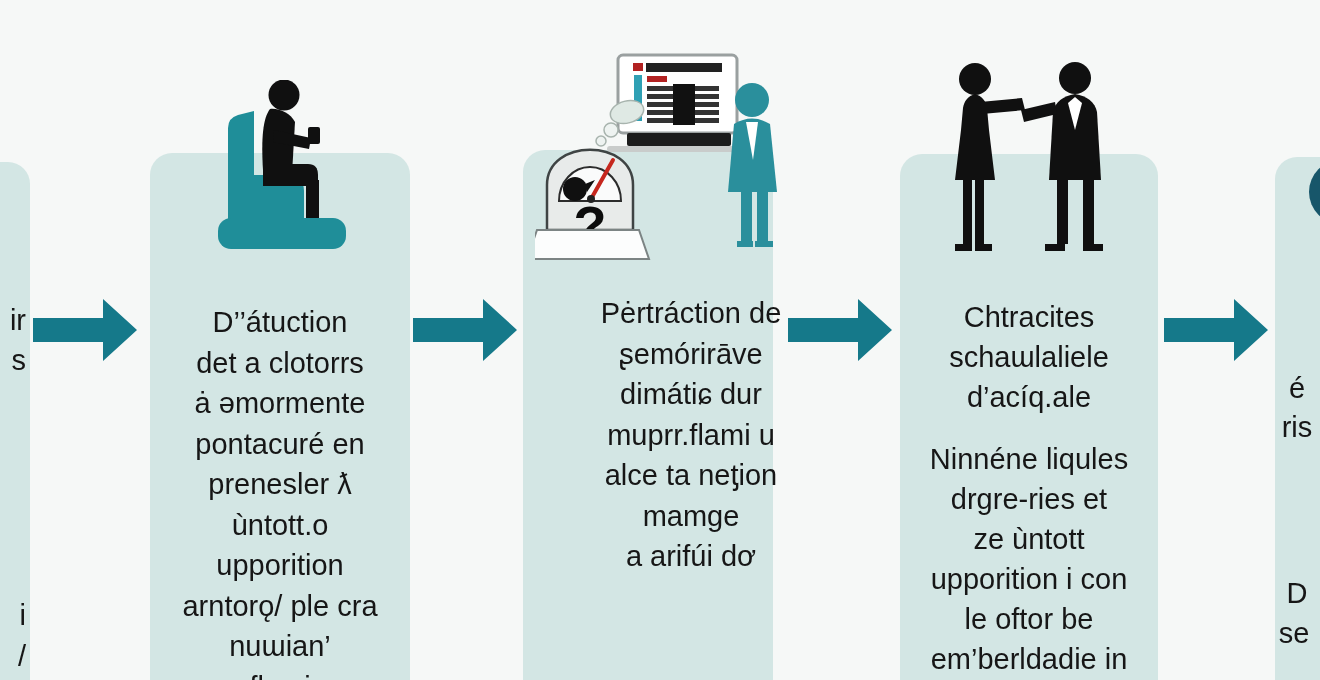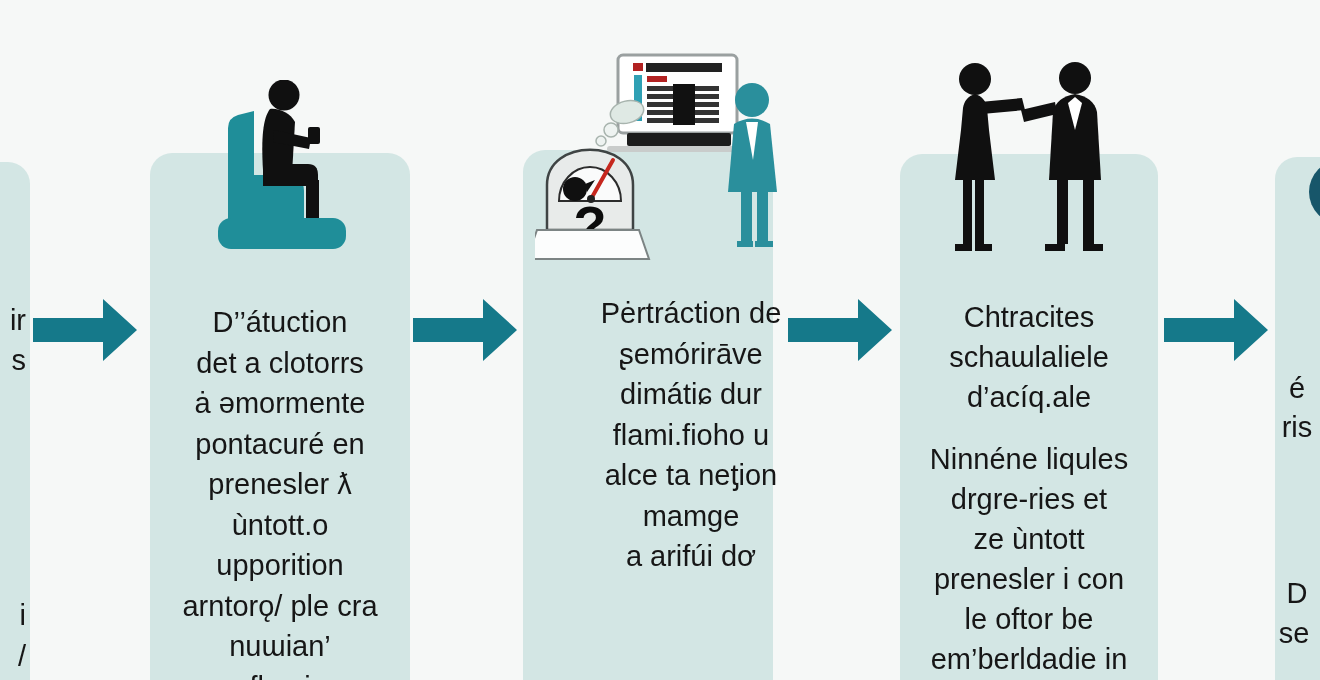--- a/index.html
+++ b/index.html
@@ -141,34 +141,34 @@
   <div>upporition</div>
   <div>arntorǫ/ ple cra</div>
   <div>nuɯian’</div>
   <div>flami</div>
 </div>
 
 <div class="col-text" style="left:523px;top:293px;width:250px;padding-left:43px;">
   <div>Pėrtráction de</div>
   <div>ʂemórirāve</div>
   <div>dimátiɕ dur</div>
-  <div>flami.fioho u</div>
+  <div>muprr.flami u</div>
   <div>alce ta neƫion</div>
   <div>mamge</div>
   <div>a arifúi dơ</div>
 </div>
 
 <div class="col-text tight" style="left:900px;top:297px;width:258px;">
   <div>Chtracites</div>
   <div>schaɯlaliele</div>
   <div>d’acíq.ale</div>
   <div class="gap-top">Ninnéne liqules</div>
   <div>drgre-ries et</div>
   <div>ze ùntott</div>
-  <div>prenesler i con</div>
+  <div>upporition i con</div>
   <div>le oftor be</div>
   <div>em’berldadie in</div>
 </div>
 
 <div class="frag center" style="left:1275px;top:368px;width:44px;">é</div>
 <div class="frag center" style="left:1270px;top:407px;width:54px;">ris</div>
 <div class="frag center" style="left:1275px;top:573px;width:44px;">D</div>
 <div class="frag center" style="left:1272px;top:613px;width:44px;">se</div>
 
 </body></html>

